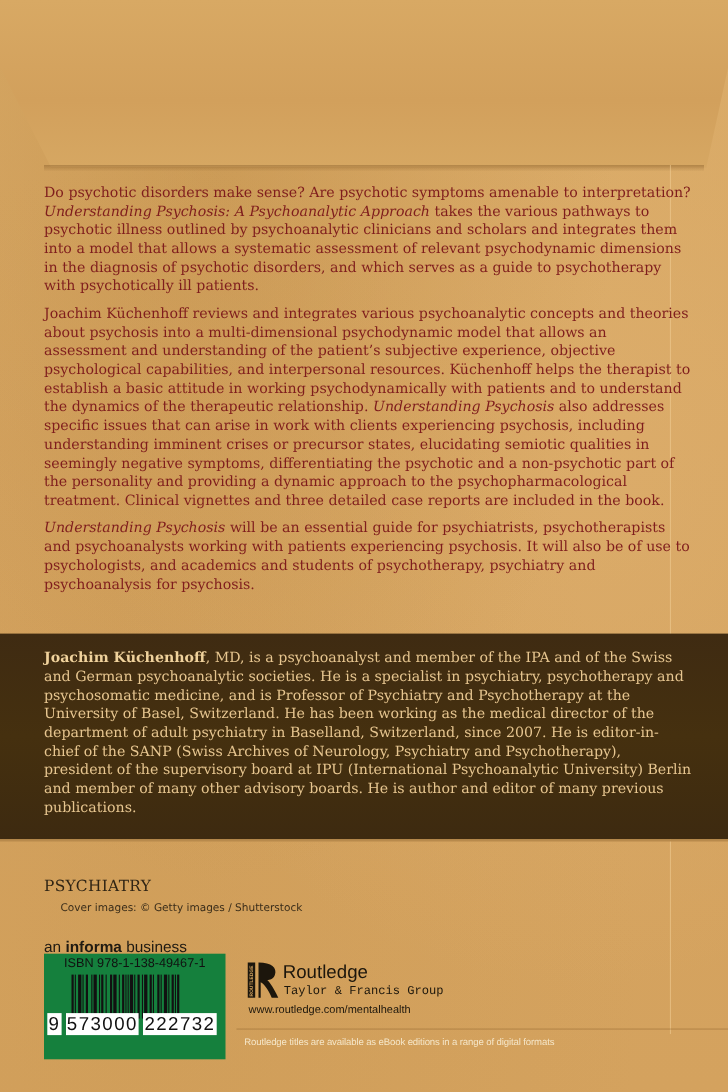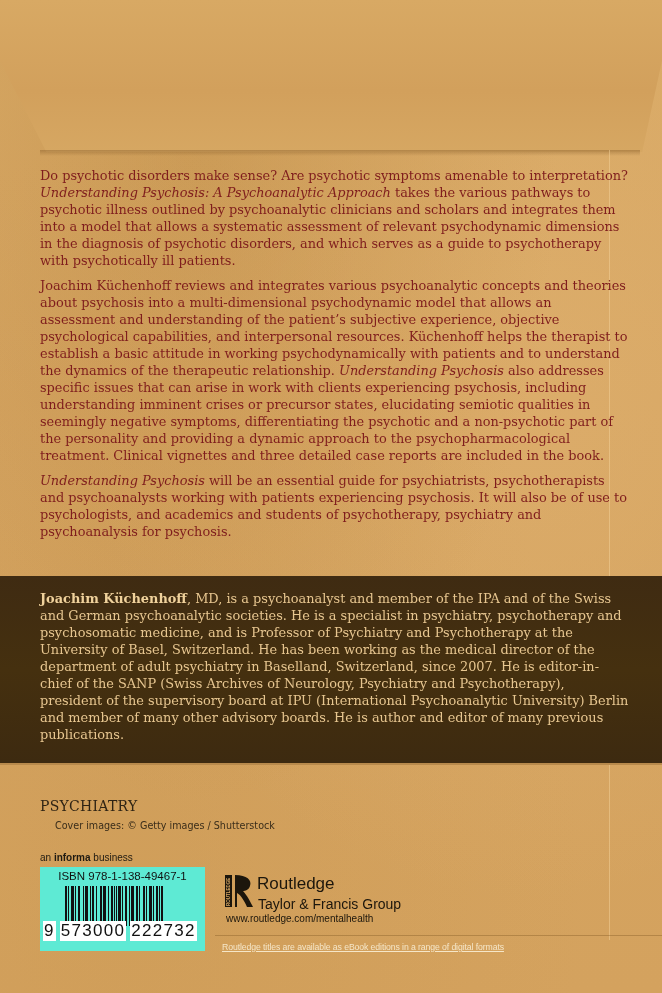--- a/index.html
+++ b/index.html
@@ -48,26 +48,26 @@
   .subject {
     position: absolute; left: 40px; top: 798px; color: #2f2414;
     font-size: 14px; letter-spacing: 0.3px; text-align: center;
   }
   .credit {
     position: absolute; left: 40px; top: 820px; color: #3a2d1a;
     font-family: "DejaVu Sans", sans-serif; font-size: 9.6px; margin-left: 15px;
   }
   .informa {
     position: absolute; left: 40px; top: 852px; color: #1f1a12;
-    font-family: "Liberation Sans", sans-serif; font-size: 10px;
+    font-family: "Liberation Sans", sans-serif; font-size: 14px;
   }
   .informa b { font-weight: bold; }
   .isbn-box {
-    position: absolute; left: 40px; top: 867px; width: 165px; height: 84px;
-    background: #5eead4;
+    position: absolute; left: 40px; top: 867px; width: 165px; height: 96px;
+    background: #15803d;
   }
   .isbn-text {
     position: absolute; left: 0; top: 3px; width: 165px; text-align: center;
     font-family: "Liberation Sans", sans-serif; font-size: 11.5px; color: #111;
   }
   .barcode {
     position: absolute; left: 25px; top: 19px; width: 135px; height: 46px;
     display: flex; align-items: flex-start;
   }
   .bar { background: #111; height: 40px; }
@@ -82,30 +82,30 @@
     position: absolute; left: 225px; top: 873px;
   }
   .rt-logo {
     position: absolute; left: 0; top: 0; width: 30px; height: 36px;
   }
   .rt-name {
     position: absolute; left: 32px; top: 1px; font-family: "Liberation Sans", sans-serif;
     font-size: 17px; color: #1c160c; white-space: nowrap;
   }
   .rt-group {
-    position: absolute; left: 33px; top: 23px; font-family: Liberation Sans, sans-serif;
-    font-size: 14px; color: #1c160c; white-space: nowrap;
+    position: absolute; left: 33px; top: 23px; font-family: Liberation Mono, monospace;
+    font-size: 11px; color: #1c160c; white-space: nowrap;
   }
   .rt-url {
     position: absolute; left: 1px; top: 40px; font-family: "Liberation Sans", sans-serif;
     font-size: 10px; color: #1c160c; white-space: nowrap;
   }
   .ebook-note {
     position: absolute; left: 222px; top: 942px; font-family: "Liberation Sans", sans-serif;
-    font-size: 8.7px; color: #f5e6c8; white-space: nowrap; letter-spacing: -0.1px; text-decoration: underline;
+    font-size: 8.7px; color: #f5e6c8; white-space: nowrap; letter-spacing: -0.1px;
   }
   .bottom-line {
     position: absolute; left: 215px; top: 935px; width: 447px; height: 1px;
     background: rgba(120,80,30,0.35);
   }
 </style>
 </head>
 <body>
 
 <div class="flap"></div>

